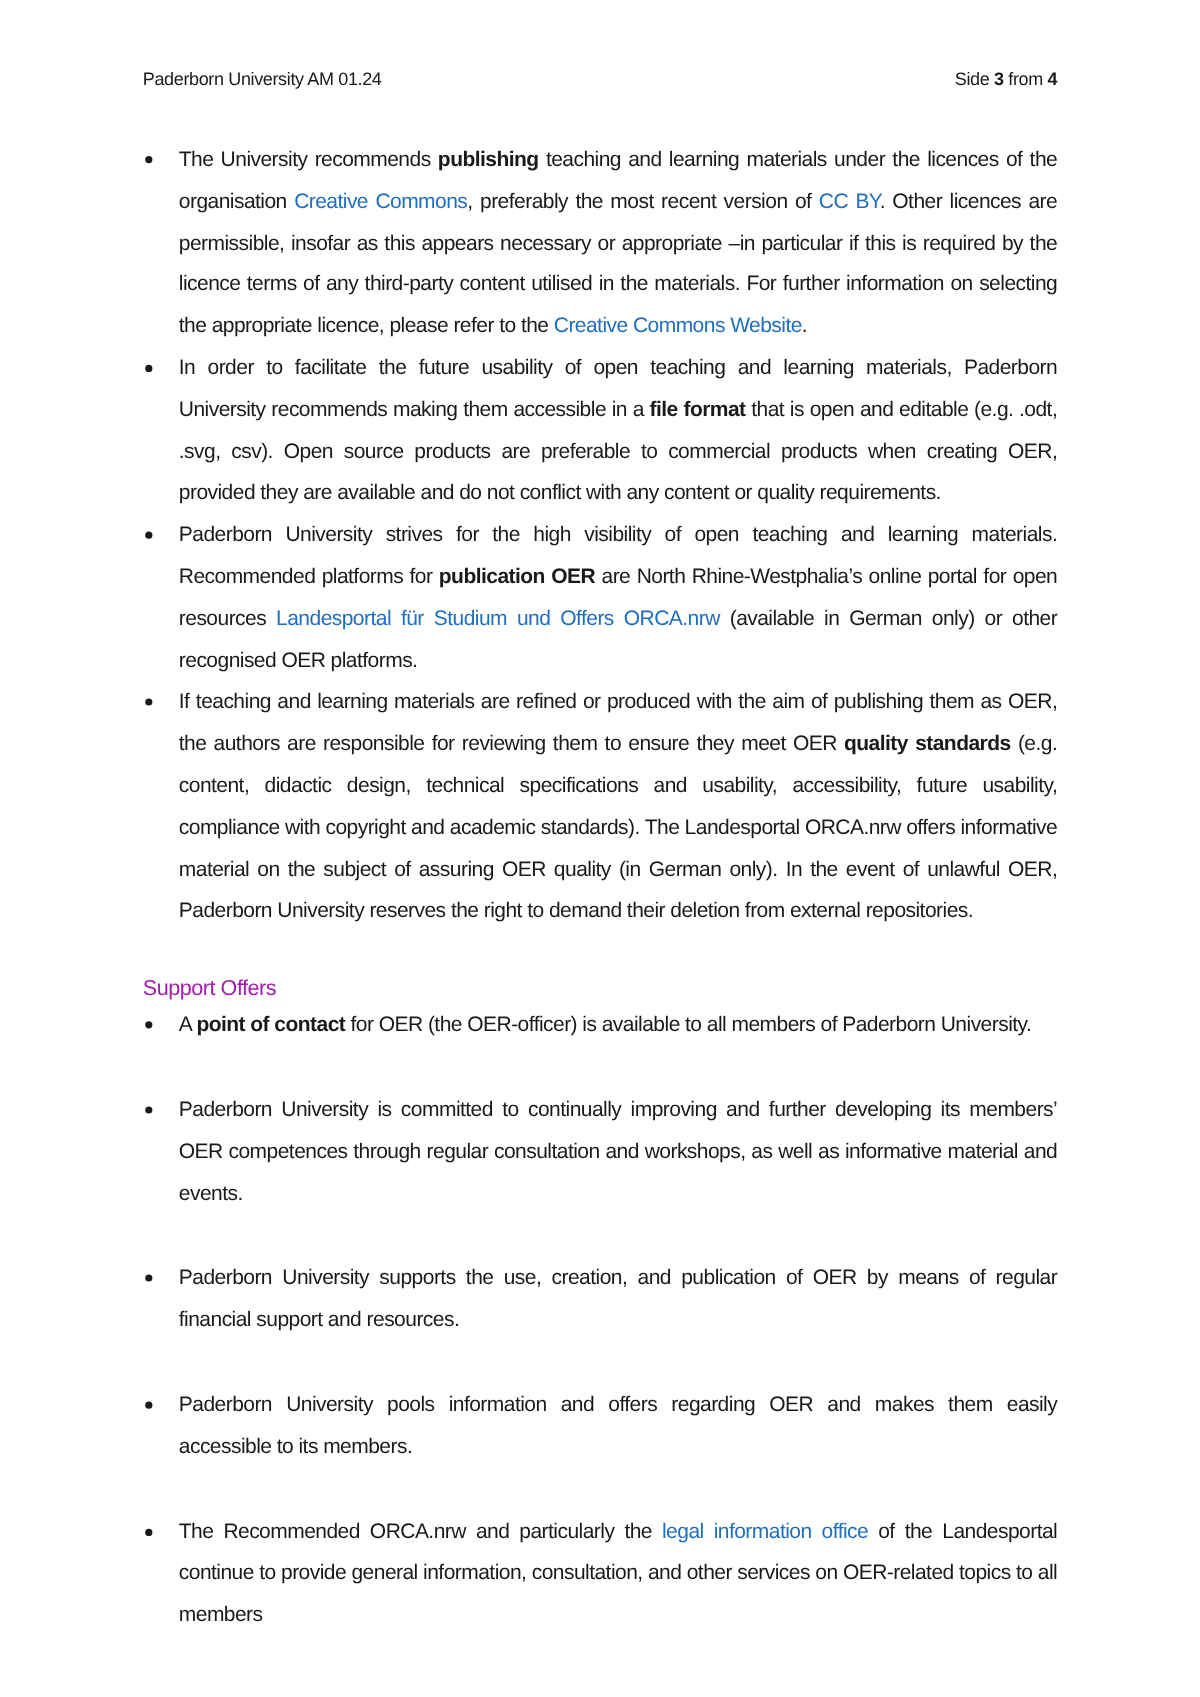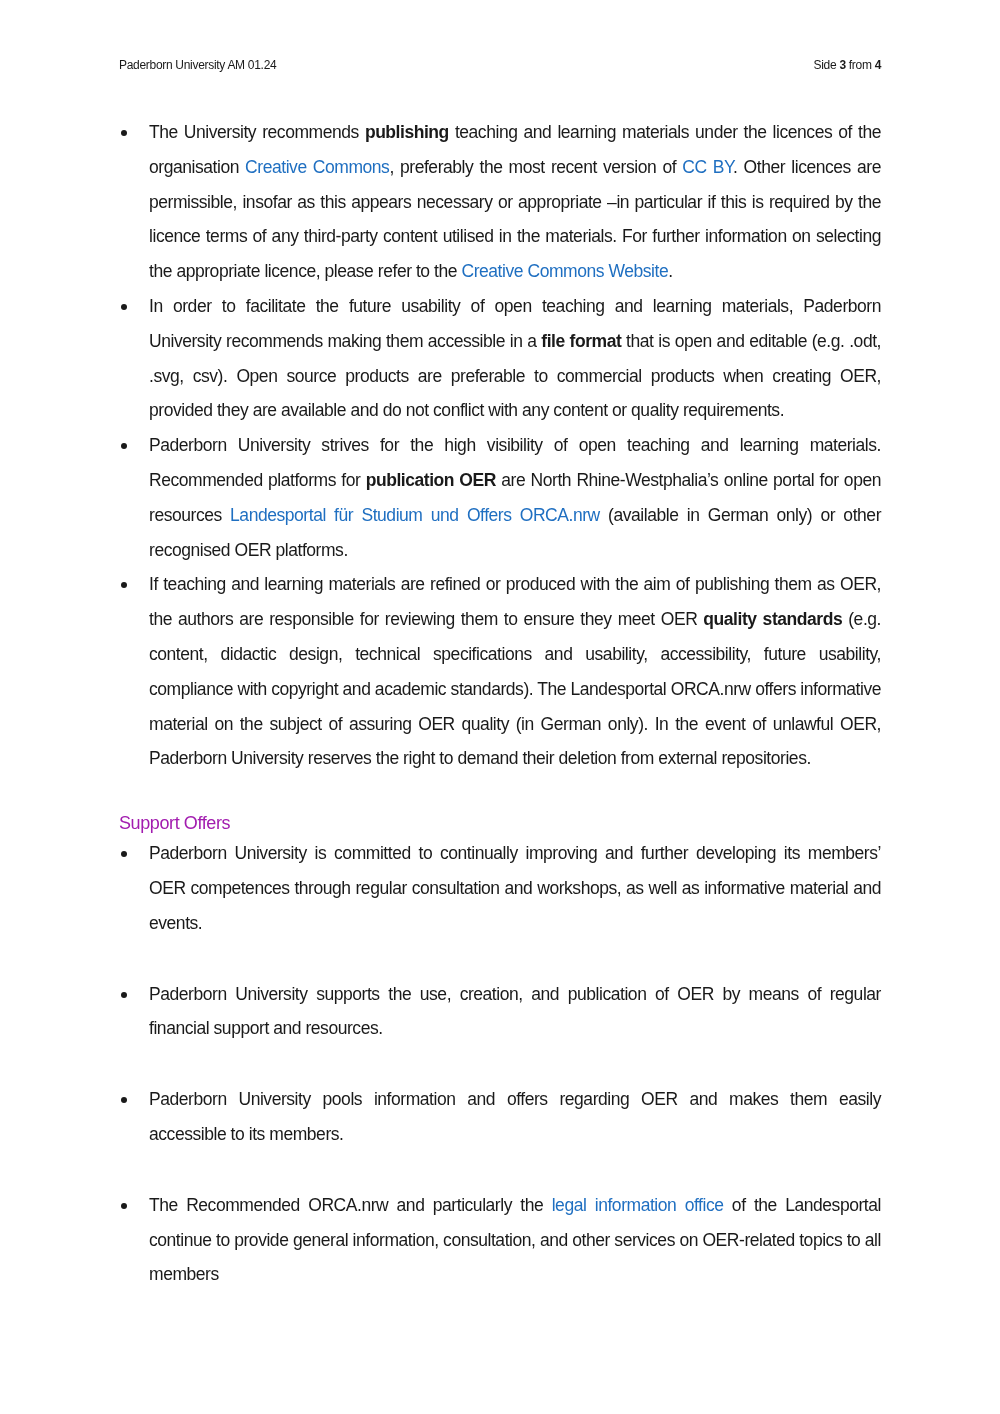--- a/index.html
+++ b/index.html
@@ -1,19 +1,19 @@
 <!DOCTYPE html>
 <html><head>
 <meta charset="utf-8">
 <style>
   html, body { margin: 0; padding: 0; background: #ffffff; }
   body { width: 1000px; height: 1414px; position: relative; overflow: hidden;
          font-family: "Liberation Sans", sans-serif; color: #1a1a1a; }
   .header { position: absolute; top: 58px; left: 119px; width: 762px; display: flex;
-            justify-content: space-between; font-size: 12px; letter-spacing: -0.3px; gap: 28px; }
+            justify-content: space-between; font-size: 15px; letter-spacing: -0.3px; gap: 28px; }
   .header b { font-weight: bold; }
   .content { position: absolute; top: 115px; left: 119px; width: 762px; }
   .item { position: relative; padding-left: 30px; font-size: 17.5px; line-height: 34.8px;
           text-align: justify; letter-spacing: -0.45px; }
   .bullet { position: absolute; left: 0; top: 0; width: 30px; }
   .bullet::before { content: ""; position: absolute; left: 2px; top: 15px; width: 6px; height: 6px;
                     border-radius: 50%; background: #1a1a1a; }
   a.link { color: #1f6fc1; }
   .heading { font-size: 18px; color: #a21caf; margin-top: 37px; margin-bottom: 2px; letter-spacing: -0.4px; }
   .spaced { margin-bottom: 36px; }
@@ -41,20 +41,24 @@
   </div>
   <div class="item">
     <span class="bullet"></span>
     <span>If teaching and learning materials are refined or produced with the aim of publishing them as OER, the authors are responsible for reviewing them to ensure they meet OER </span><b>quality standards</b><span> (e.g. content, didactic design, technical specifications and usability, accessibility, future usability, compliance with copyright and academic standards). The Landesportal ORCA.nrw offers informative material on the subject of assuring OER quality (in German only). In the event of unlawful OER, Paderborn University reserves the right to demand their deletion from external repositories.</span>
   </div>
 
   <div class="heading">Support Offers</div>
 
   <div class="item spaced">
     <span class="bullet"></span>
+    <span>A </span><b>point of contact</b><span> for OER (the OER-officer) is available to all members of Paderborn University.</span>
+  </div>
+  <div class="item spaced">
+    <span class="bullet"></span>
     <span>Paderborn University is committed to continually improving and further developing its members’ OER competences through regular consultation and workshops, as well as informative material and events.</span>
   </div>
   <div class="item spaced">
     <span class="bullet"></span>
     <span>Paderborn University supports the use, creation, and publication of OER by means of regular financial support and resources.</span>
   </div>
   <div class="item spaced">
     <span class="bullet"></span>
     <span>Paderborn University pools information and offers regarding OER and makes them easily accessible to its members.</span>
   </div>

